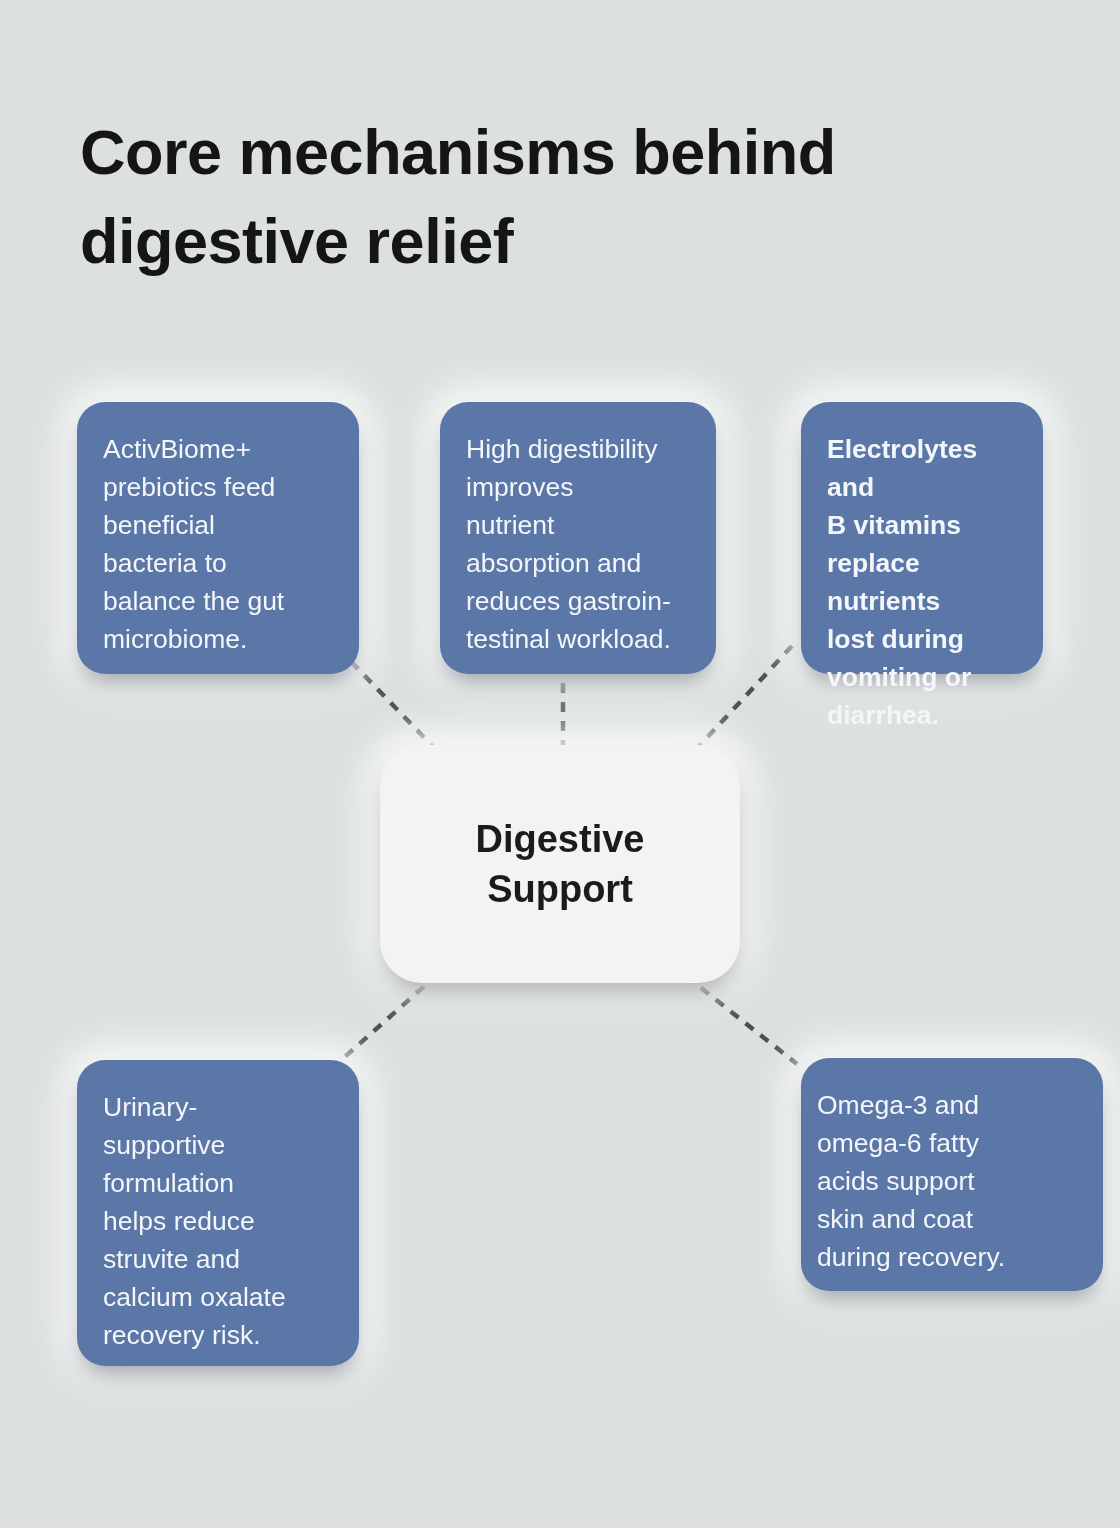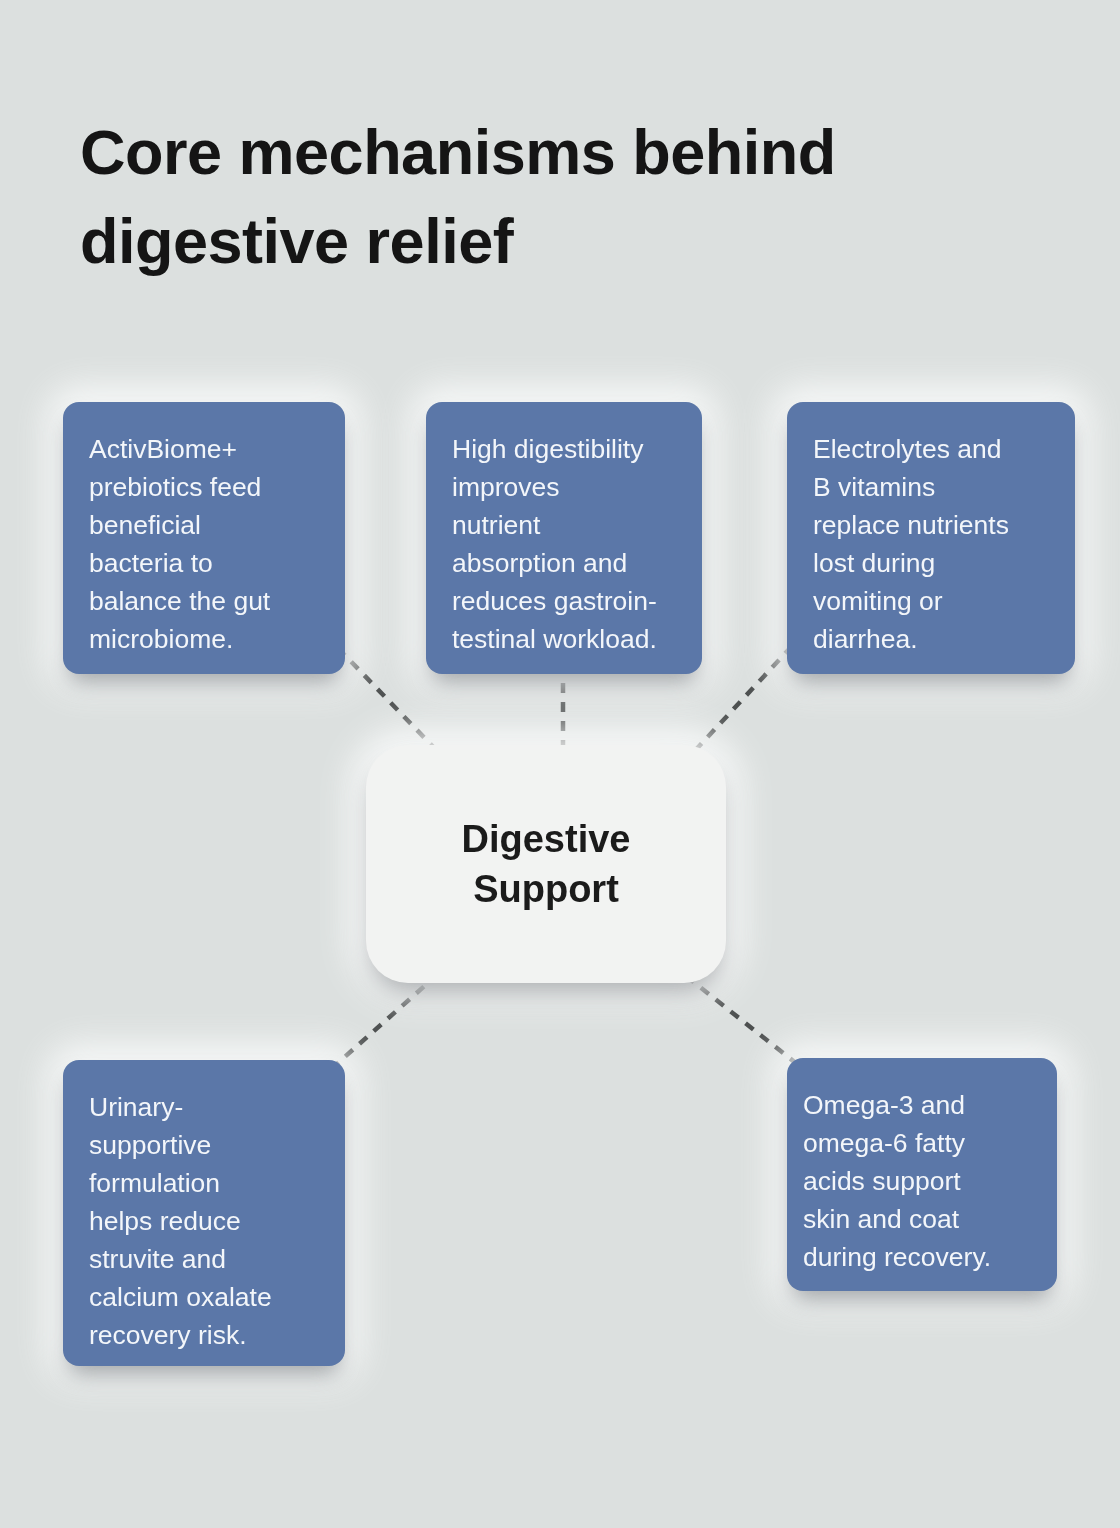--- a/index.html
+++ b/index.html
@@ -43,39 +43,40 @@
     stroke: var(--connector);
     stroke-width: 4.5;
     stroke-dasharray: 10 9;
   }
 
   .card {
     position: absolute;
     z-index: 2;
     background: var(--card-blue);
     color: var(--card-text);
-    border-radius: 16px;
+    border-radius: 28px;
     padding: 28px 26px;
     font-size: 26.5px;
     line-height: 38px;
     box-shadow: 0 14px 22px -6px rgba(95,100,105,0.55),
                 0 0 34px 16px rgba(252,253,253,0.85);
+    margin-left: 14px;
   }
   .card .card-text { white-space: pre-line; display: block; }
 
   .card-top-left     { left: 63px;  top: 402px;  width: 282px; height: 272px; }
   .card-top-middle   { left: 426px; top: 402px;  width: 276px; height: 272px; }
-  .card-top-right    { left: 787px; top: 402px;  width: 288px; height: 272px; }
+  .card-top-right    { left: 787px; top: 402px;  width: 242px; height: 272px; font-weight: bold; }
   .card-bottom-left  { left: 63px;  top: 1060px; width: 282px; height: 306px; }
-  .card-bottom-right { left: 787px; top: 1058px; width: 270px; height: 233px; padding-left: 16px; }
+  .card-bottom-right { left: 787px; top: 1058px; width: 302px; height: 233px; padding-left: 16px; }
 
   .center-node {
     position: absolute;
     z-index: 3;
-    left: 366px; top: 745px;
+    left: 380px; top: 745px;
     width: 360px; height: 238px;
     background: var(--center-bg);
     border-radius: 42px;
     display: flex;
     align-items: center;
     justify-content: center;
     text-align: center;
     font-size: 38px;
     font-weight: 700;
     line-height: 50px;

